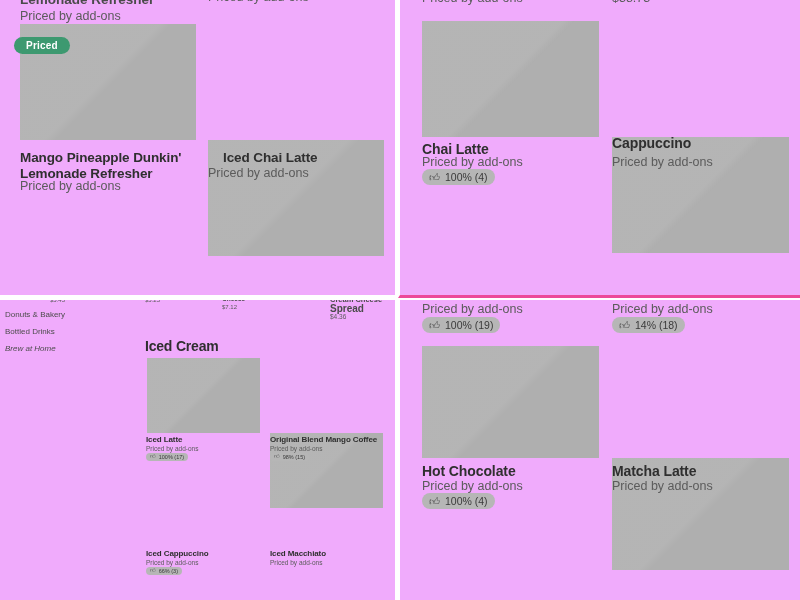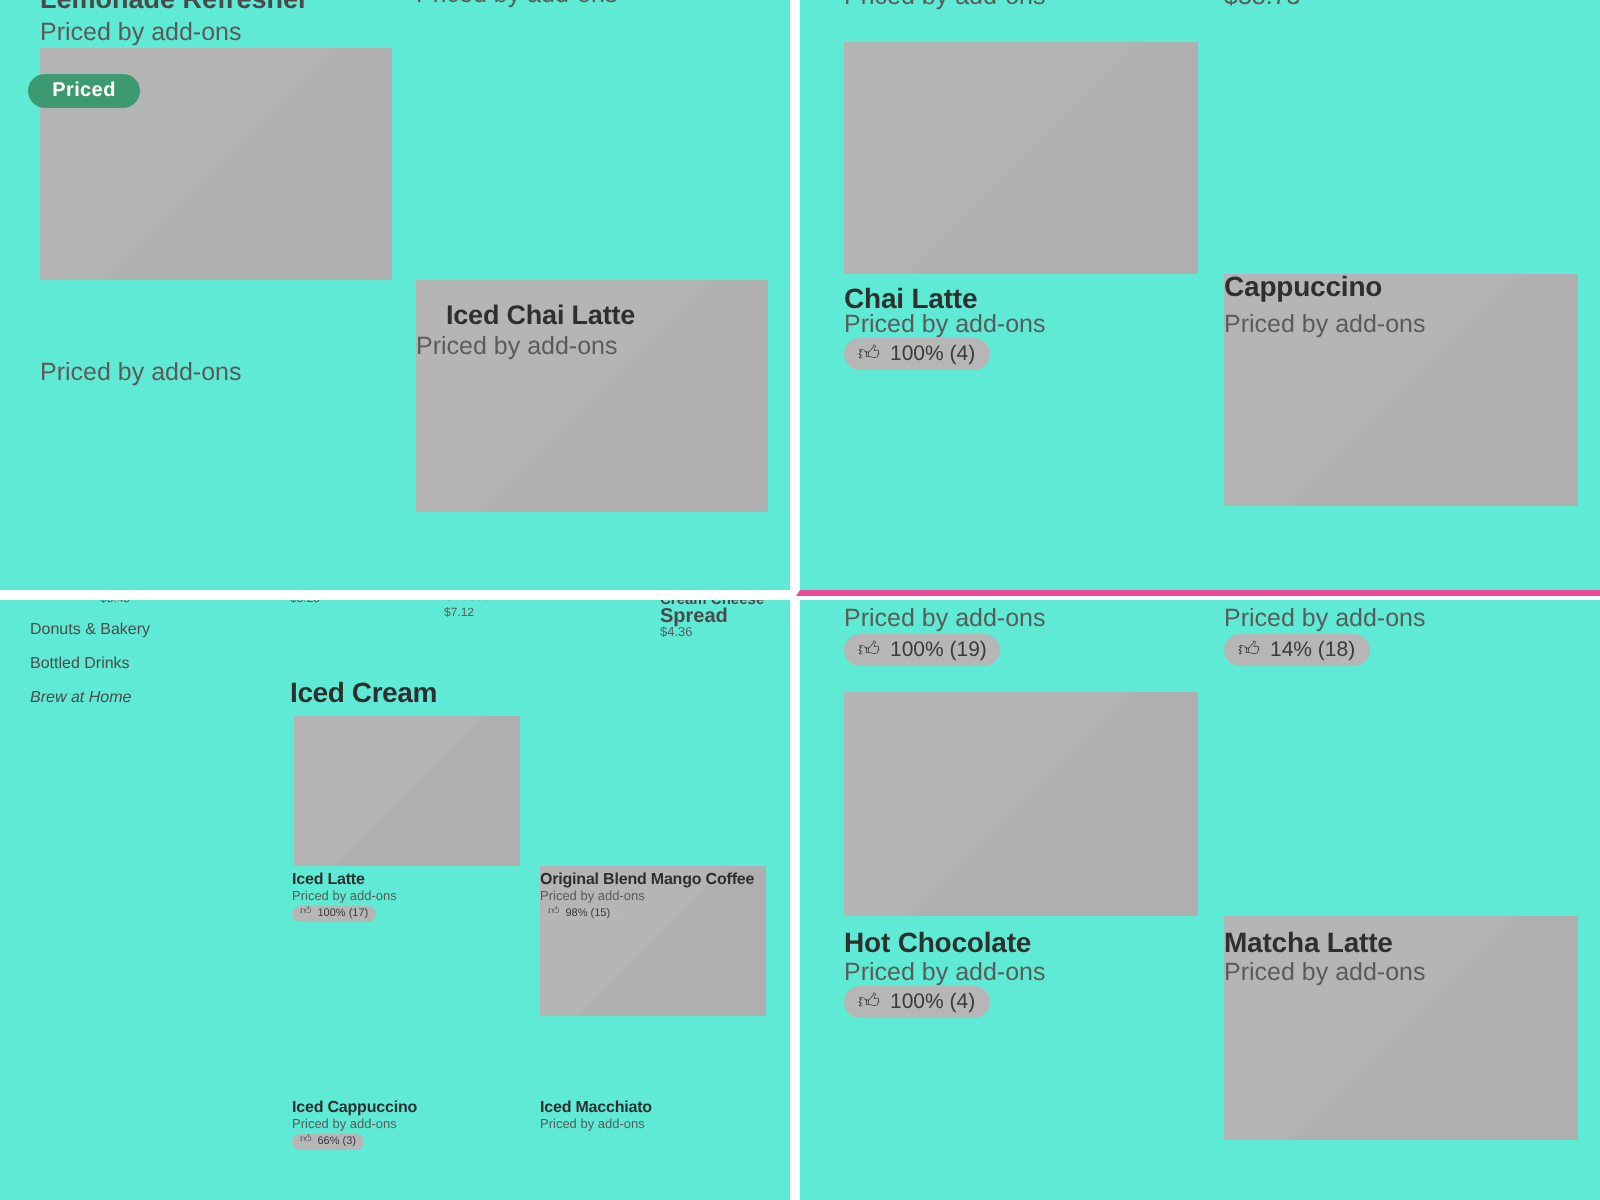--- a/index.html
+++ b/index.html
@@ -13,21 +13,21 @@
     width: 800px; height: 600px;
     display: grid;
     grid-template-columns: 398px 402px;
     grid-template-rows: 298px 302px;
     background: #ffffff;
     gap: 0;
   }
   .pane {
     position: relative;
     overflow: hidden;
-    background: #5eead4;
+    background: #f0abfc;
   }
   .pane.tl { border-right: 3px solid #fff; border-bottom: 3px solid #fff; }
   .pane.tr { border-left: 2px solid #fff; border-bottom: 3px solid #ec4899; }
   .pane.bl { border-right: 3px solid #fff; border-top: 2px solid #fff; }
   .pane.br { border-left: 2px solid #fff; border-top: 2px solid #fff; }
 
   .inner { position: absolute; }
 
   
   .ph {
@@ -86,21 +86,21 @@
   .tr .c2t { left: 212px; top: 135px; font-size: 14px; }
   .tr .c2s { left: 212px; top: 155px; font-size: 12.5px; }
   .bl .ts1 { left: 50px; top: -3px; font-size: 6px; }
   .bl .ts2 { left: 145px; top: -3px; font-size: 6px; }
   .bl .ts3 { left: 222px; top: -5px; font-size: 6.5px; }
   .bl .ts3p { left: 222px; top: 4px; font-size: 6px; }
   .bl .ts4 { left: 330px; top: -5px; font-size: 7.5px; font-weight: 700; }
   .bl .ts4b { left: 330px; top: 3px; font-size: 10px; font-weight: 700; }
   .bl .ts4p { left: 330px; top: 13px; font-size: 6.5px; }
 
-  .bl .nav { left: 15px; }
+  .bl .nav { left: 5px; }
   .bl .nav div { font-size: 8px; color: #4c4c4c; }
   .bl .n1 { top: 10px; }
   .bl .n2 { top: 27px; }
   .bl .n3 { top: 44px; font-style: italic; }
 
   .bl .sect { left: 145px; top: 38px; font-size: 14px; font-weight: 700; color: #2f2f2f; letter-spacing: -0.2px; }
 
   .bl .g1 { left: 147px; top: 58px; width: 113px; height: 75px; }
   .bl .g2 { left: 270px; top: 58px; width: 113px; height: 75px; }
   .bl .g1t { left: 146px; top: 135px; font-size: 8px; }
@@ -137,20 +137,21 @@
   <div class="pane tl">
 
     <div class="inner hdr-a">
       <div class="cut">Lemonade Refresher</div>
       <div class="sub">Priced by add-ons</div>
     </div>
     <div class="inner hdr-b sub">Priced by add-ons</div>
 
     <div class="inner ph card1"></div>
     <div class="inner badge badge1">Priced</div>
+    <div class="inner ttl card1t">Mango Pineapple Dunkin' Lemonade Refresher</div>
     <div class="inner sub card1s">Priced by add-ons</div>
 
     <div class="inner ph card2"></div>
     <div class="inner ttl card2t">Iced Chai Latte</div>
     <div class="inner sub card2s">Priced by add-ons</div>
 
   </div>
 
   <div class="pane tr">
 

